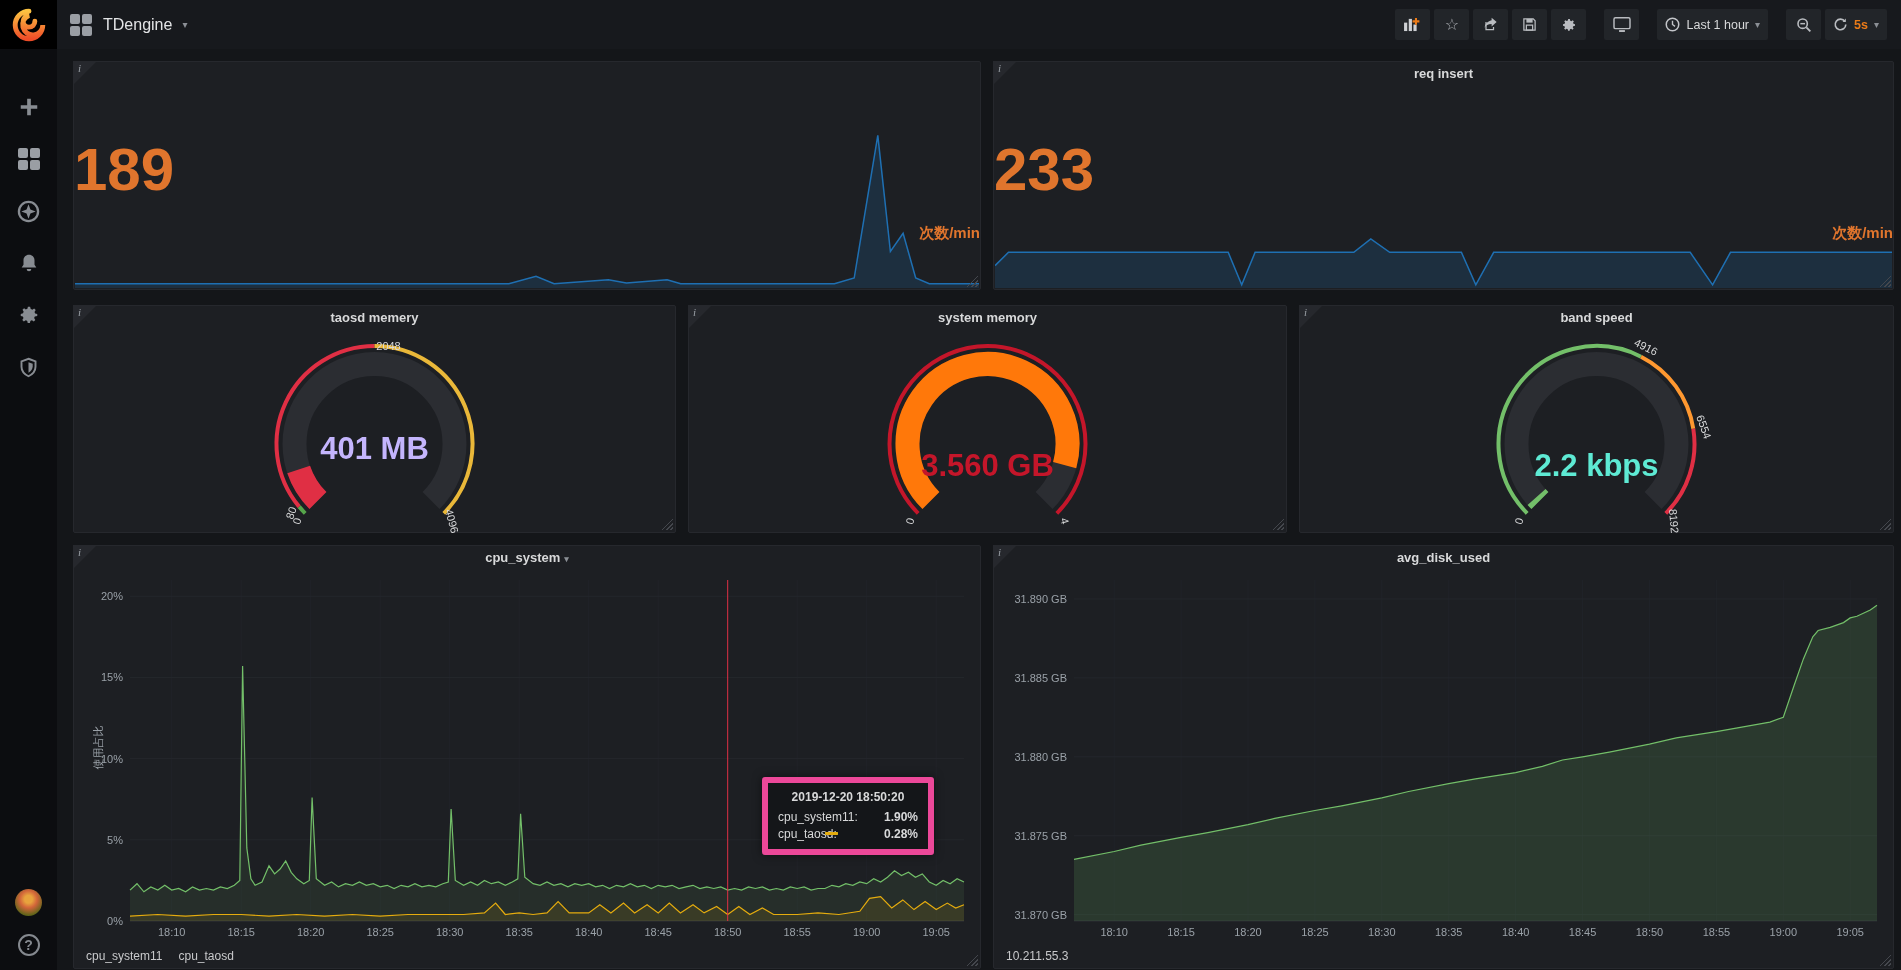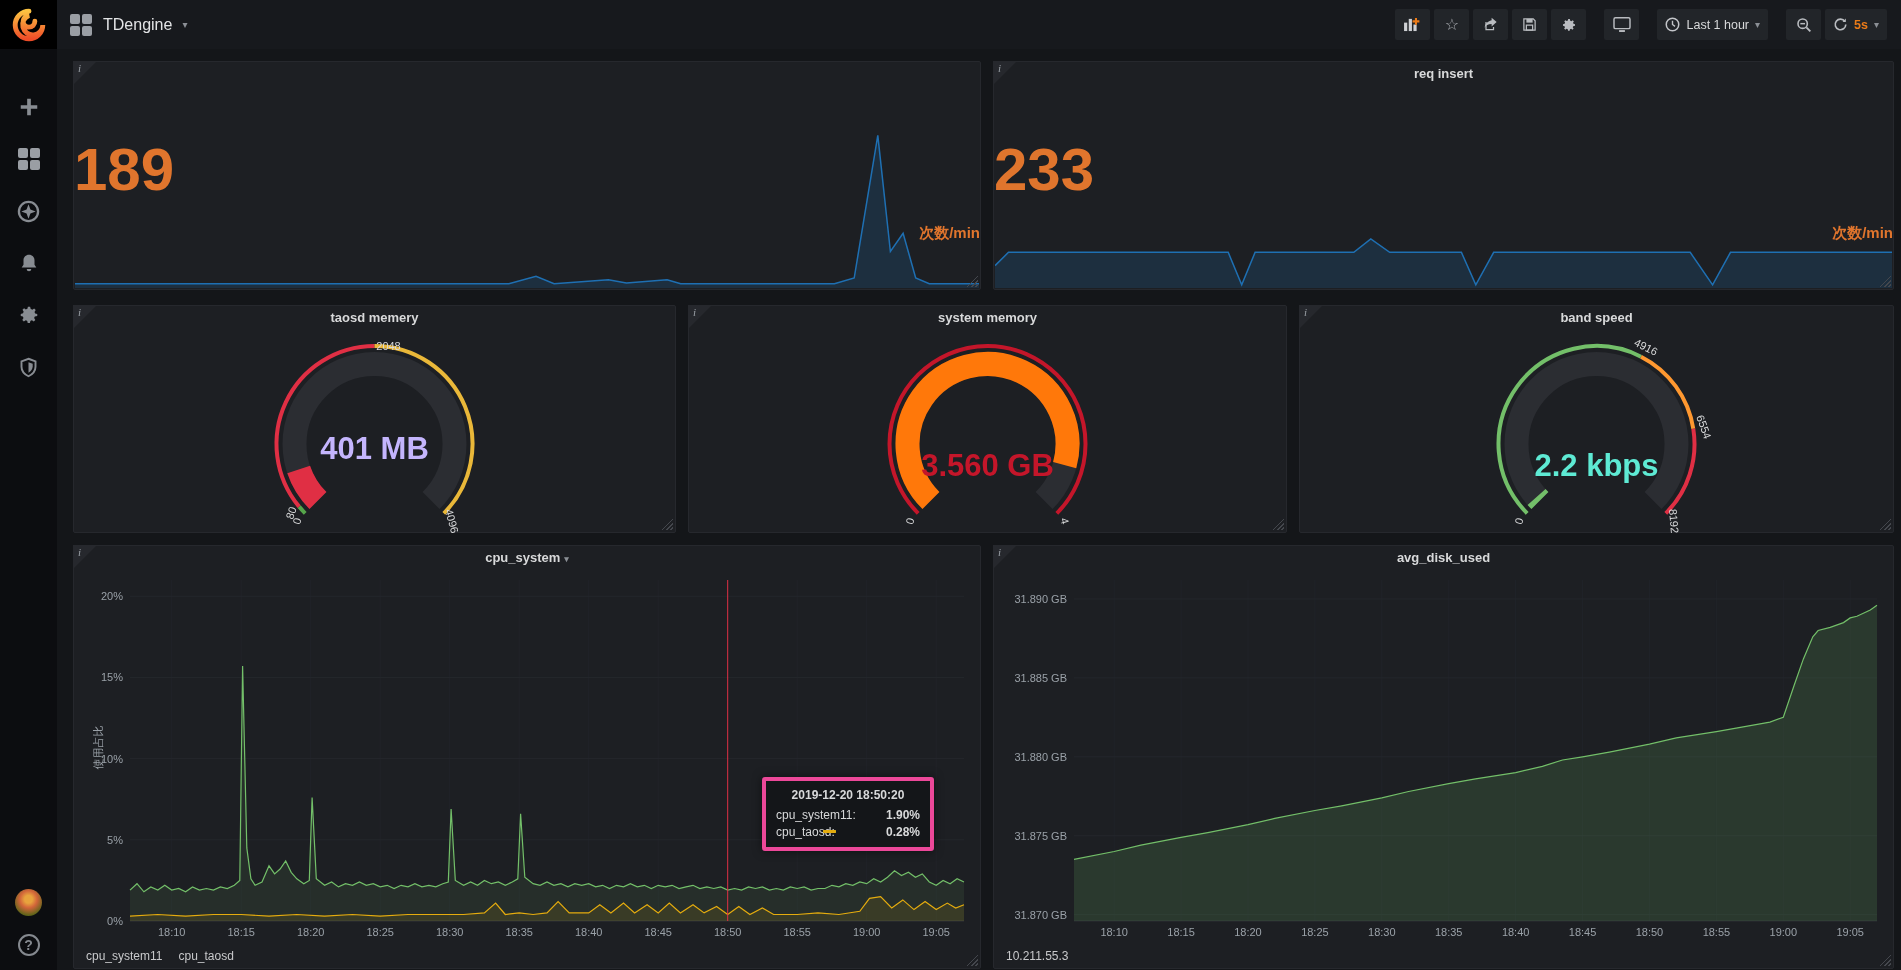--- a/index.html
+++ b/index.html
@@ -52,21 +52,21 @@
   .g-value { position:absolute; left:0; right:0; text-align:center; font-size:31px; font-weight:bold; z-index:2; }
   .g-label { position:absolute; font-size:11px; color:#d8d9da; white-space:nowrap; z-index:2; }
 
   
   .chart { position:absolute; }
   .y-rot-label { position:absolute; left:2px; top:46%; transform:rotate(-90deg); transform-origin:center; font-size:11px; color:#9aa1a8; z-index:2; }
   .legend { position:absolute; left:12px; bottom:5px; display:flex; gap:16px; font-size:12px; color:#c8c9cb; z-index:2; }
   .legend .item { display:flex; align-items:center; gap:5px; cursor:pointer; }
 
   
-  .gtooltip { position:absolute; left:688px; top:231px; width:172px; background:#141619; border:4px solid #ec4899; border-radius:3px; padding:7px 10px 8px; z-index:6; box-shadow:0 0 10px rgba(0,0,0,.5); }
+  .gtooltip { position:absolute; left:688px; top:231px; width:172px; background:#141619; border:6px solid #ec4899; border-radius:3px; padding:7px 10px 8px; z-index:6; box-shadow:0 0 10px rgba(0,0,0,.5); }
   .gtooltip .tt-time { text-align:center; font-size:12px; font-weight:bold; margin-bottom:6px; }
   .tt-row { display:flex; align-items:center; gap:6px; font-size:12px; margin-top:3px; }
   .tt-row .dash { width:13px; height:3px; border-radius:1px; }
   .tt-row .tt-name { flex:1; }
   .tt-row .tt-val { font-weight:bold; }
 </style>
 </head>
 <body>
 
 <div class="app">

